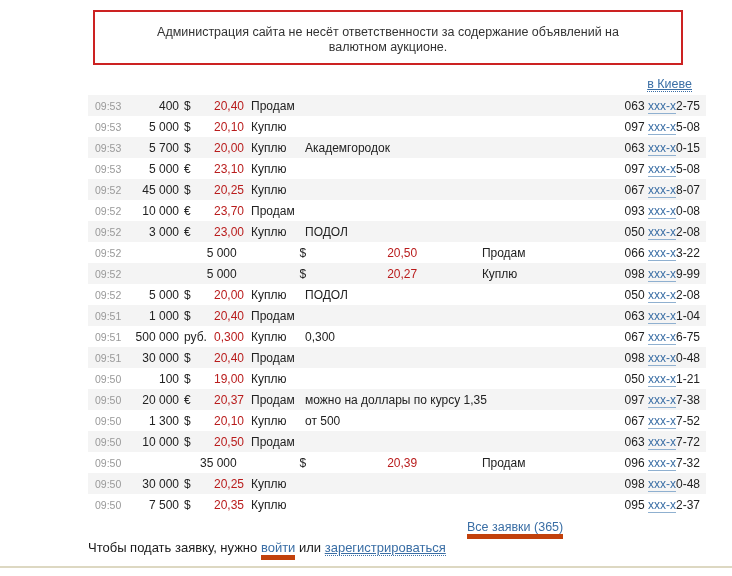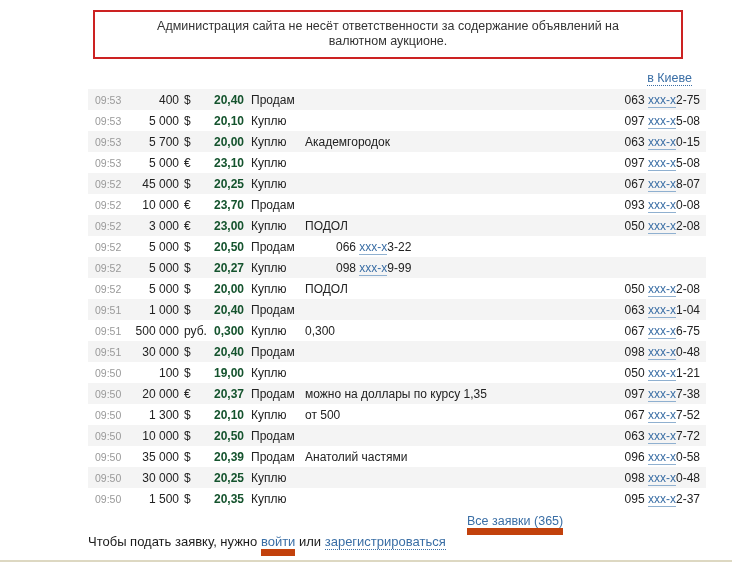--- a/index.html
+++ b/index.html
@@ -8,54 +8,55 @@
     background: #ffffff;
     font-family: "Liberation Sans", sans-serif;
     color: #1b1b1b;
     overflow: hidden;
   }
   
   .disclaimer-box {
     margin: 10px 0 0 93px;
     width: 590px;
     border: 2px solid #cc2222;
-    padding: 7px 40px 8px 40px;
+    padding: 13px 40px 8px 40px;
     text-align: center;
     font-size: 12.5px;
     line-height: 15px;
     color: #333333;
     background: #ffffff;
   }
   
   .city-row {
     margin: 12px 0 4px 88px;
     width: 618px;
     text-align: right;
     padding-right: 14px;
     font-size: 12.5px;
   }
   a.link-solid, a.link-dotted, a.phone-link {
     color: #3a6ea5;
     text-decoration: none;
     cursor: pointer;
   }
-  a.link-solid { border-bottom: 7px solid #c2410c; }
-  a.link-dotted { border-bottom: 1px dotted #3a6ea5; }
+  a.link-solid { border-bottom: 5px solid #c2410c; }
+  a.link-dotted { border-bottom: 1px dotted #3a6ea5; text-decoration: underline; }
   a.phone-link { border-bottom: 1px solid #8fb0d0; }
   
   .auction-table {
     margin-left: 88px;
     width: 618px;
   }
   .row {
     display: flex;
     align-items: center;
     height: 21px;
     font-size: 12px;
     white-space: nowrap;
+    justify-content: space-between;
   }
   .row:nth-child(odd) { background: #f4f4f4; }
   .row:nth-child(even) { background: #ffffff; }
   .c-time {
     width: 43px;
     padding-left: 7px;
     font-size: 10.5px;
     color: #999999;
   }
   .c-amount {
@@ -64,22 +65,22 @@
     color: #222222;
   }
   .c-cur {
     width: 27px;
     margin-left: 5px;
     color: #222222;
   }
   .c-rate {
     width: 33px;
     text-align: right;
-    font-weight: bold;
-    color: #14532d;
+    font-weight: normal;
+    color: #b91c1c;
   }
   .c-action {
     width: 54px;
     margin-left: 7px;
     color: #222222;
   }
   .c-comment {
     flex: 1;
     color: #222222;
     overflow: hidden;
@@ -287,37 +288,36 @@
     <span class="c-comment"></span>
     <span class="c-phone"><span>063 </span><a class="phone-link">xxx-x</a><span>7-72</span></span>
   </div>
 
   <div class="row">
     <span class="c-time">09:50</span>
     <span class="c-amount">35 000</span>
     <span class="c-cur">$</span>
     <span class="c-rate">20,39</span>
     <span class="c-action">Продам</span>
-    <span class="c-comment">Анатолий частями</span>
-    <span class="c-phone"><span>096 </span><a class="phone-link">xxx-x</a><span>0-58</span></span>
+    <span class="c-phone"><span>096 </span><a class="phone-link">xxx-x</a><span>7-32</span></span>
   </div>
 
   <div class="row">
     <span class="c-time">09:50</span>
     <span class="c-amount">30 000</span>
     <span class="c-cur">$</span>
     <span class="c-rate">20,25</span>
     <span class="c-action">Куплю</span>
     <span class="c-comment"></span>
     <span class="c-phone"><span>098 </span><a class="phone-link">xxx-x</a><span>0-48</span></span>
   </div>
 
   <div class="row">
     <span class="c-time">09:50</span>
-    <span class="c-amount">1 500</span>
+    <span class="c-amount">7 500</span>
     <span class="c-cur">$</span>
     <span class="c-rate">20,35</span>
     <span class="c-action">Куплю</span>
     <span class="c-comment"></span>
     <span class="c-phone"><span>095 </span><a class="phone-link">xxx-x</a><span>2-37</span></span>
   </div>
 </div>
 
 <div class="all-link-wrap">
   <a class="link-solid">Все заявки (365)</a>

